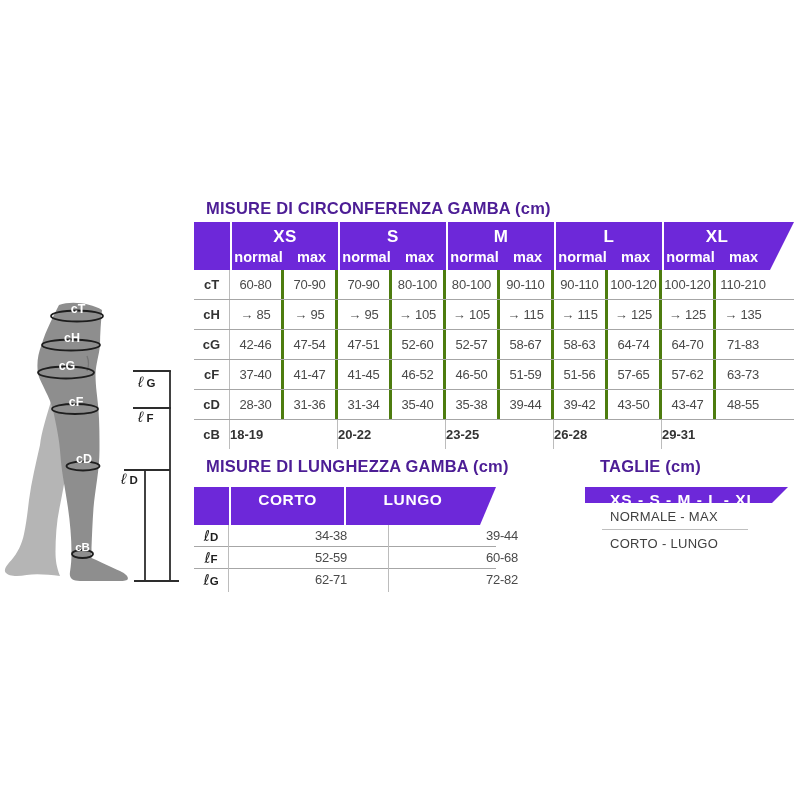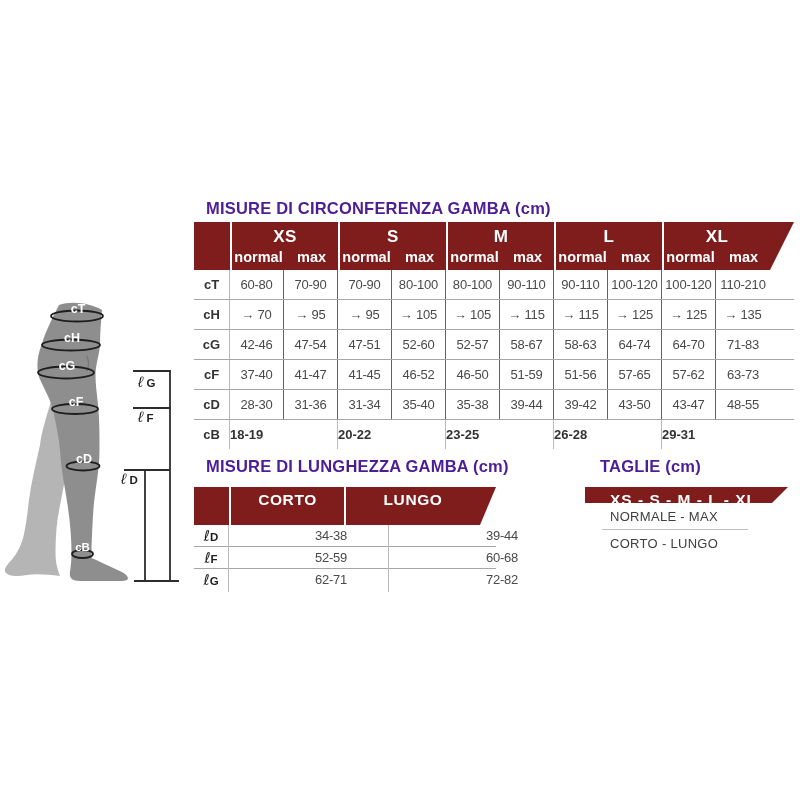--- a/index.html
+++ b/index.html
@@ -1,37 +1,37 @@
 <!DOCTYPE html>
 <html><head>
 <meta charset="utf-8">
 <style>
   html,body{margin:0;padding:0;background:#fff;}
   .canvas{position:relative;width:800px;height:800px;background:#fff;overflow:hidden;
           font-family:"Liberation Sans",sans-serif;}
   
   .tbl-title{font-size:16.5px;font-weight:bold;color:#4c1d95;letter-spacing:.2px;
              line-height:17px;padding-left:12px;white-space:nowrap;}
-  .band{background:#7f1d1d;}
+  .band{background:#6d28d9;}
   
   #t1{position:absolute;left:194px;top:200px;width:600px;}
   #t1 .tbl-title{margin-bottom:5px;}
   .band1{width:600px;height:48px;clip-path:polygon(0 0,100% 0,calc(100% - 24px) 100%,0 100%);
          display:grid;grid-template-columns:36px repeat(5,108px) 1fr;}
   .sizegroup{border-left:2px solid #fff;box-sizing:border-box;display:flex;flex-direction:column;}
   .sizename{height:26px;line-height:29px;text-align:center;font-size:17px;font-weight:bold;
             color:#fff;letter-spacing:.5px;}
   .subrow{flex:1;display:flex;}
   .sub{flex:1;text-align:center;font-size:14.5px;font-weight:bold;color:#fff;line-height:19px;}
   .t1row{display:grid;grid-template-columns:36px repeat(10,54px);height:29px;
          border-bottom:1px solid #a6a6a6;}
   .t1label{font-weight:bold;color:#333;font-size:13px;text-align:center;line-height:29px;
            border-right:1px solid #bcbcbc;}
   .t1cell{font-size:13px;color:#4a4a4a;text-align:center;line-height:29px;letter-spacing:-.2px;
-          border-right:1px solid #4d7c0f;white-space:nowrap;}
+          border-right:3px solid #4d7c0f;white-space:nowrap;}
   .t1row .t1cell:nth-child(11){border-right:none;}
   .cbrow{display:grid;grid-template-columns:36px repeat(5,108px);height:29px;}
   .cbcell{font-size:13px;font-weight:bold;color:#333;line-height:29px;
           border-right:1px solid #bcbcbc;}
   .cbrow .cbcell:last-child{border-right:none;}
   
   #t2{position:absolute;left:194px;top:458px;width:302px;}
   #t2 .tbl-title{margin-bottom:12px;}
   .band2{width:302px;height:38px;clip-path:polygon(0 0,100% 0,calc(100% - 16px) 100%,0 100%);
          display:grid;grid-template-columns:35px 115px 136px 1fr;}
@@ -165,21 +165,21 @@
     <div class="t1cell">80-100</div>
     <div class="t1cell">90-110</div>
     <div class="t1cell">90-110</div>
     <div class="t1cell">100-120</div>
     <div class="t1cell">100-120</div>
     <div class="t1cell">110-210</div>
   </div>
 
   <div class="t1row">
     <div class="t1label">cH</div>
-    <div class="t1cell">→ 70</div>
+    <div class="t1cell">→ 85</div>
     <div class="t1cell">→ 95</div>
     <div class="t1cell">→ 95</div>
     <div class="t1cell">→ 105</div>
     <div class="t1cell">→ 105</div>
     <div class="t1cell">→ 115</div>
     <div class="t1cell">→ 115</div>
     <div class="t1cell">→ 125</div>
     <div class="t1cell">→ 125</div>
     <div class="t1cell">→ 135</div>
   </div>

